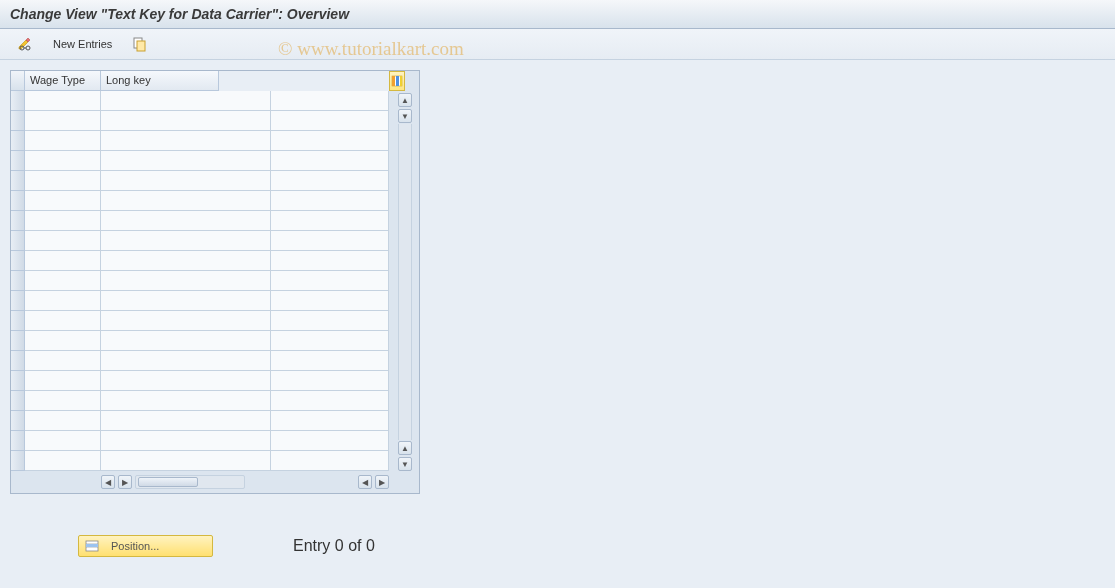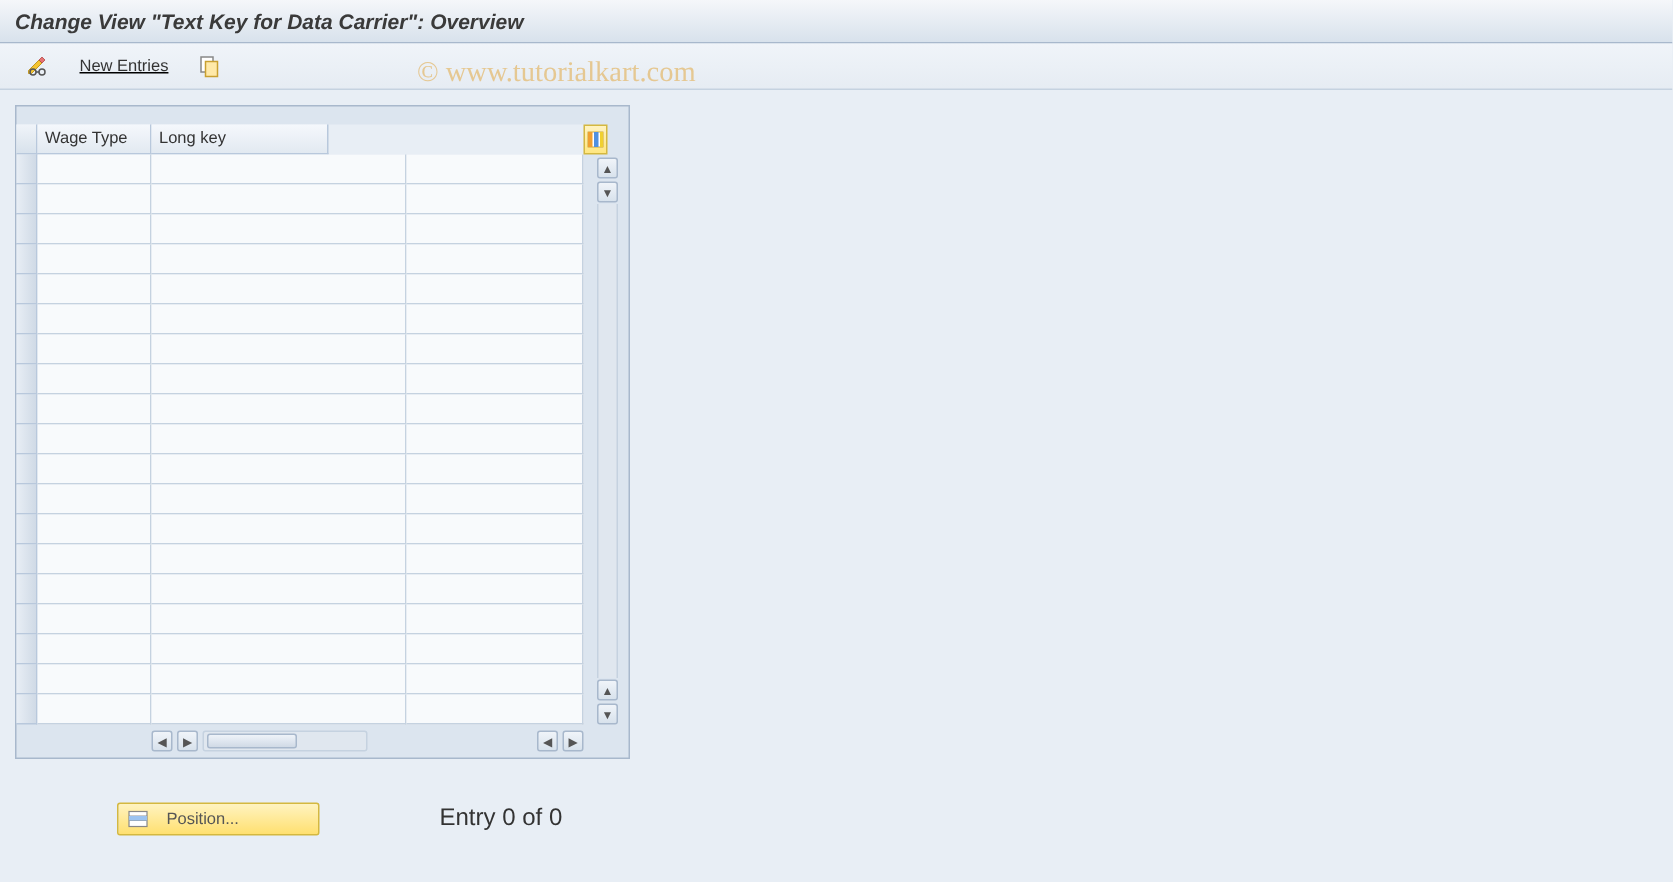--- a/index.html
+++ b/index.html
@@ -22,21 +22,20 @@
       color: #3a3a3a;
     }
     .toolbar {
       background: linear-gradient(#f0f4f9, #e6ecf3);
       border-bottom: 1px solid #c5d2e0;
       padding: 15px 10px;
       height: 28px;
       display: flex;
       align-items: center;
       gap: 6px;
-      text-decoration: underline;
     }
     .toolbar-btn {
       display: inline-flex;
       align-items: center;
       gap: 4px;
       padding: 2px 6px;
       background: transparent;
       border: 1px solid transparent;
       cursor: pointer;
       font-size: 11px;
@@ -56,21 +55,20 @@
       background: #e8eef5;
     }
     .grid-container {
       width: 410px;
       background: #dce5ef;
       border: 1px solid #a8b8cc;
       position: relative;
     }
     .grid-inner {
       display: flex;
-      margin-top: 12px;
     }
     .grid-body {
       flex: 1;
     }
     .grid-header-row {
       display: flex;
       background: #e8eef5;
     }
     .grid-header-row .row-handle {
       width: 14px;

